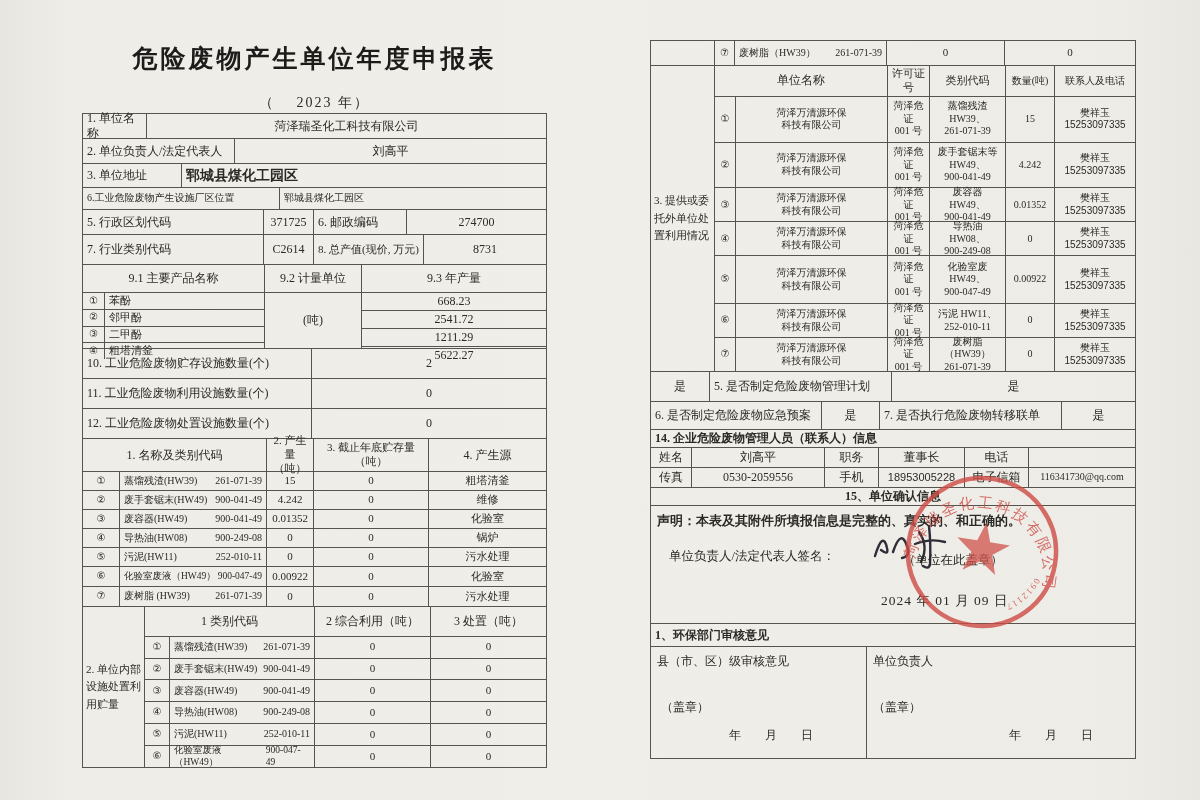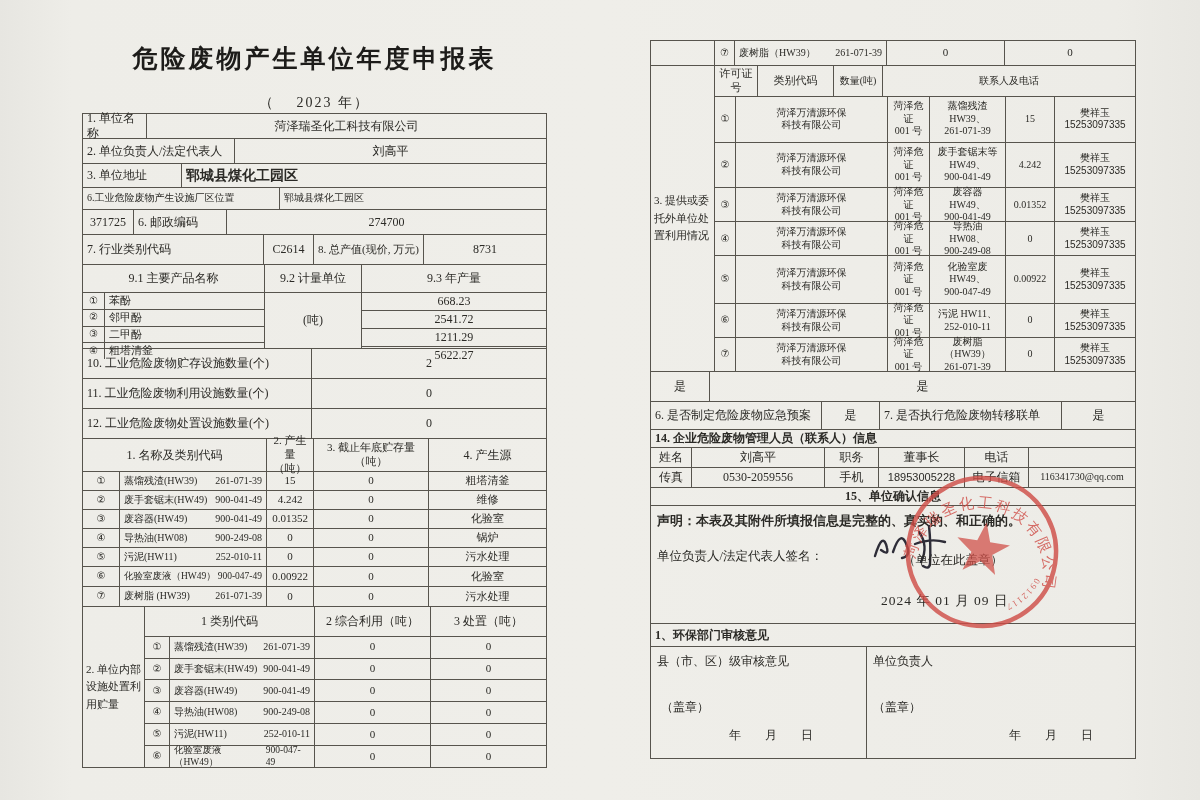--- a/index.html
+++ b/index.html
@@ -52,20 +52,21 @@
   </div>
   <div class="r" style="height:24px">
     <div class="cell" style="width:98px">3. 单位地址</div>
     <div class="cell b" style="flex:1; font-size:14px">郓城县煤化工园区</div>
   </div>
   <div class="r" style="height:22px">
     <div class="cell xs" style="width:196px">6.工业危险废物产生设施厂区位置</div>
     <div class="cell xs" style="flex:1">郓城县煤化工园区</div>
   </div>
   <div class="r" style="height:25px">
+    <div class="cell" style="width:180px">5. 行政区划代码</div>
     <div class="cell ctr" style="width:50px">371725</div>
     <div class="cell" style="width:93px">6. 邮政编码</div>
     <div class="cell ctr" style="flex:1">274700</div>
   </div>
   <div class="r" style="height:30px">
     <div class="cell" style="width:180px">7. 行业类别代码</div>
     <div class="cell ctr" style="width:50px">C2614</div>
     <div class="cell sm" style="width:110px">8. 总产值(现价, 万元)</div>
     <div class="cell ctr" style="flex:1">8731</div>
   </div>
@@ -280,20 +281,21 @@
         <span>261-071-39</span>
       </div>
     <div class="cell ctr sm" style="width:118px">0</div>
     <div class="cell ctr sm" style="flex:1">0</div>
   </div>
 
   <div class="r" style="height:306px">
     <div class="cell vlab sm" style="width:63px">3. 提供或委托外单位处置利用情况</div>
     <div class="col" style="flex:1">
       <div class="sr" style="height:30px">
+        <div class="cell ctr" style="width:172px">单位名称</div>
         <div class="cell ctr pre sm" style="width:42px">许可证
 号</div>
         <div class="cell ctr sm" style="width:76px">类别代码</div>
         <div class="cell ctr xs" style="width:49px">数量(吨)</div>
         <div class="cell ctr xs" style="flex:1">联系人及电话</div>
       </div>
       <div class="sr" style="height:46px">
         <div class="cell ctr xs" style="width:20px">①</div>
         <div class="cell ctr pre xs" style="width:152px">菏泽万清源环保
 科技有限公司</div>
@@ -378,20 +380,21 @@
 261-071-39</div>
         <div class="cell ctr xs" style="width:49px">0</div>
         <div class="cell ctr pre xs sans" style="flex:1">樊祥玉
 15253097335</div>
       </div>
     </div>
   </div>
 
   <div class="r" style="height:30px">
     <div class="cell ctr" style="width:58px">是</div>
+    <div class="cell" style="width:182px">5. 是否制定危险废物管理计划</div>
     <div class="cell ctr" style="flex:1">是</div>
   </div>
   <div class="r" style="height:28px">
     <div class="cell" style="width:170px">6. 是否制定危险废物应急预案</div>
     <div class="cell ctr" style="width:58px">是</div>
     <div class="cell" style="width:182px">7. 是否执行危险废物转移联单</div>
     <div class="cell ctr" style="flex:1">是</div>
   </div>
 
   <div class="r" style="height:18px">
@@ -413,21 +416,21 @@
     <div class="cell ctr" style="width:64px">电子信箱</div>
     <div class="cell ctr xs" style="flex:1">116341730@qq.com</div>
   </div>
 
   <div class="r" style="height:18px">
     <div class="cell ctr b" style="flex:1">15、单位确认信息</div>
   </div>
   <div class="r" style="height:118px">
     <div class="relcell" style="flex:1">
       <div class="abs b" style="left:6px; top:6px; font-size:13px">声明：本表及其附件所填报信息是完整的、真实的、和正确的。</div>
-      <div class="abs" style="left:6px; top:42px; font-size:12.5px">单位负责人/法定代表人签名：</div>
+      <div class="abs" style="left:18px; top:42px; font-size:12.5px">单位负责人/法定代表人签名：</div>
       <svg class="sig" style="left:218px; top:14px" width="86" height="52" viewBox="0 0 86 52">
         <g fill="none" stroke="#2e2d38" stroke-width="2.4" stroke-linecap="round">
           <path d="M6,36 Q14,10 18,28 Q20,36 12,30"></path>
           <path d="M24,32 Q32,8 38,26 Q42,36 33,38"></path>
           <path d="M50,12 Q60,26 52,42"></path>
           <path d="M46,24 Q62,18 76,22"></path>
           <path d="M60,6 Q62,24 61,44 Q60,50 54,46"></path>
         </g>
       </svg>
       <div class="abs" style="left:252px; top:46px; font-size:12.5px">（单位在此盖章）</div>

